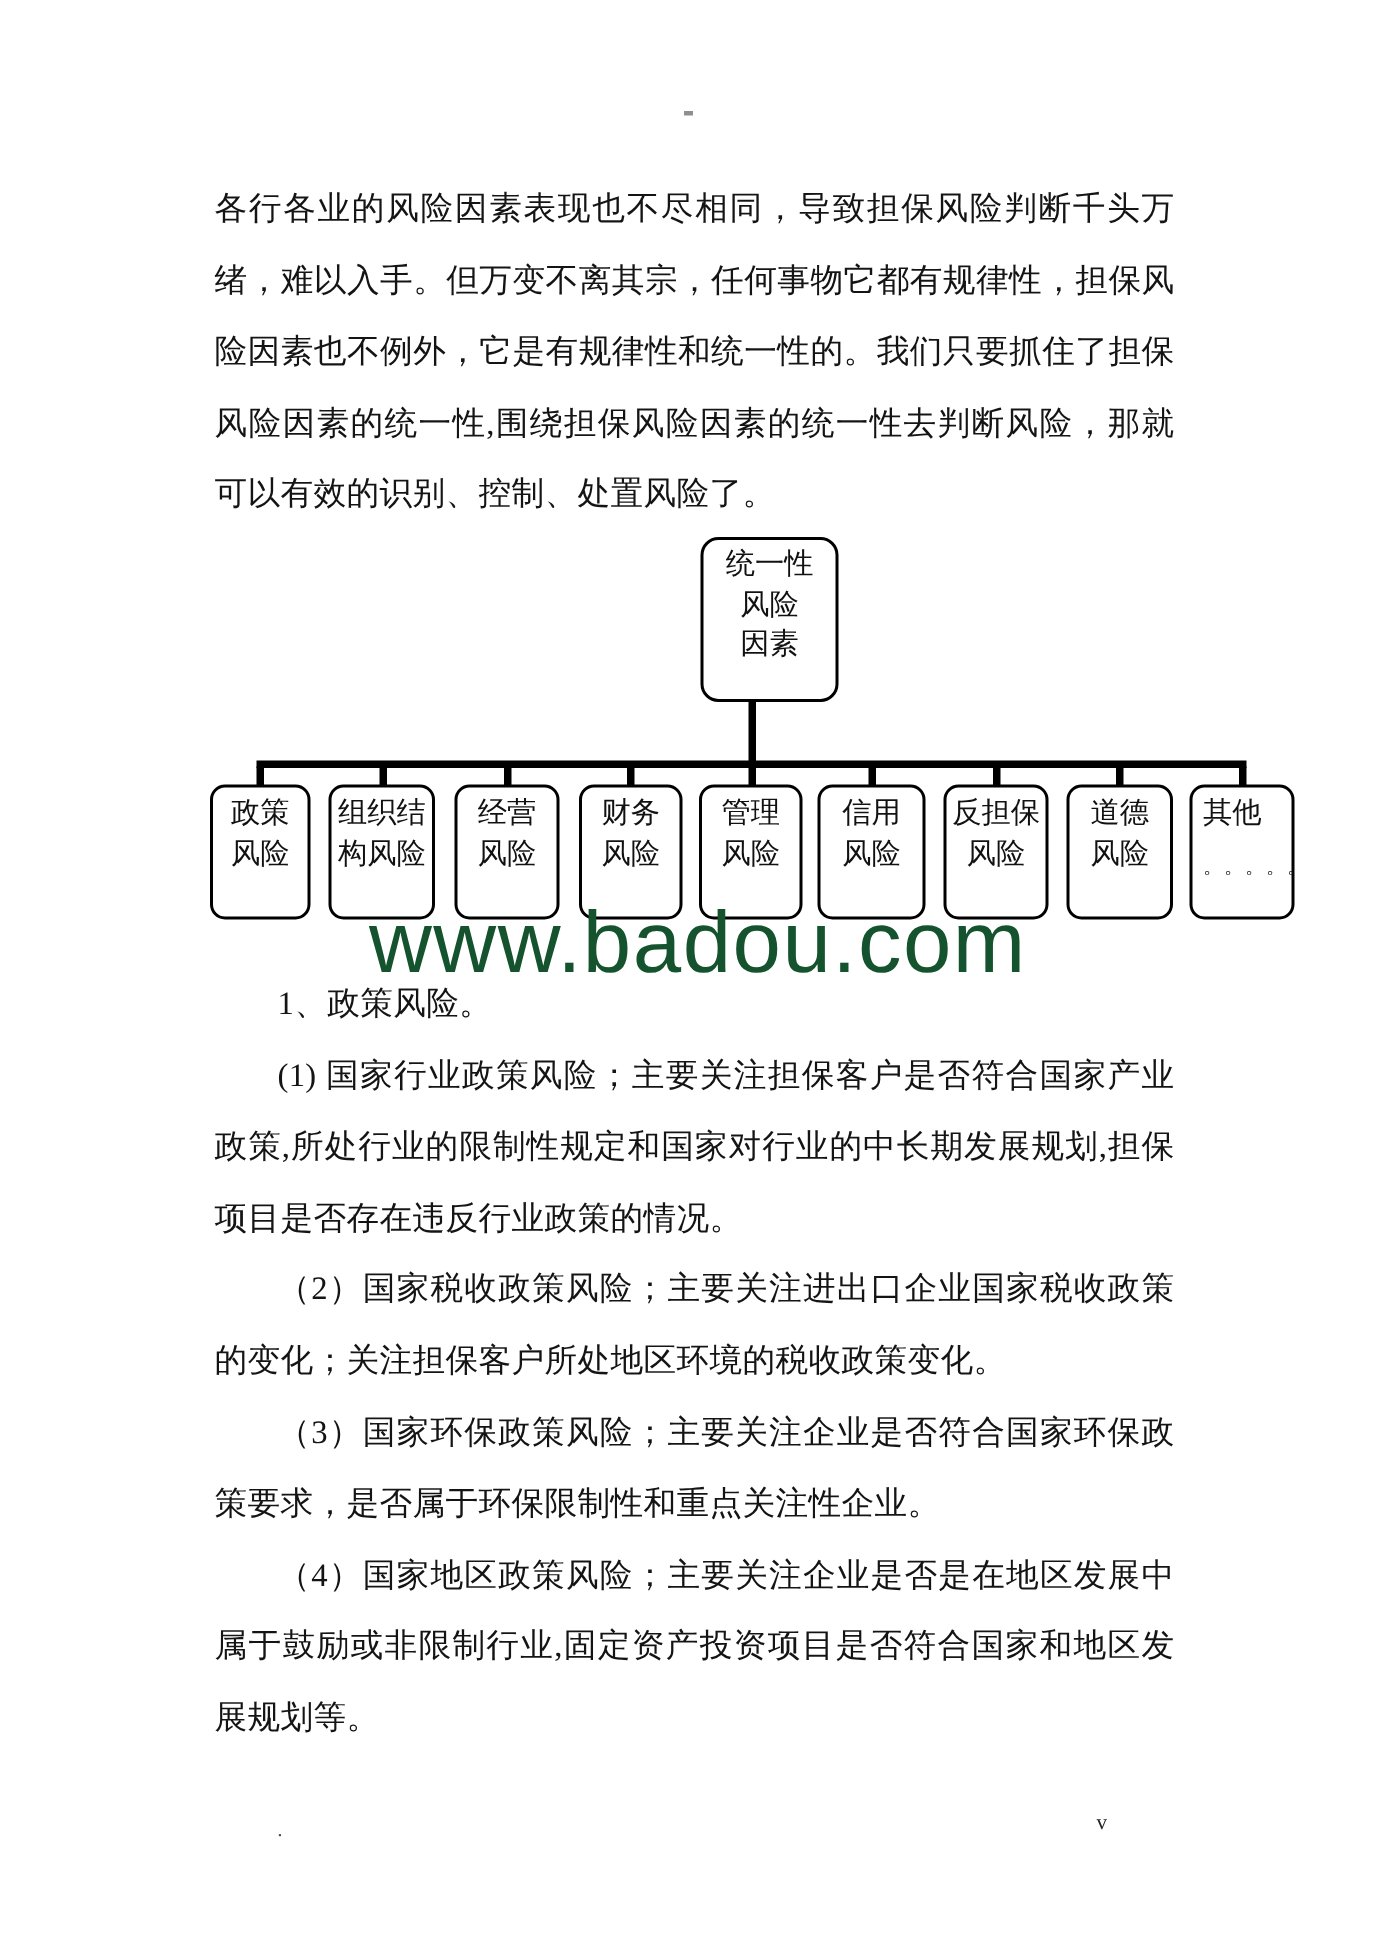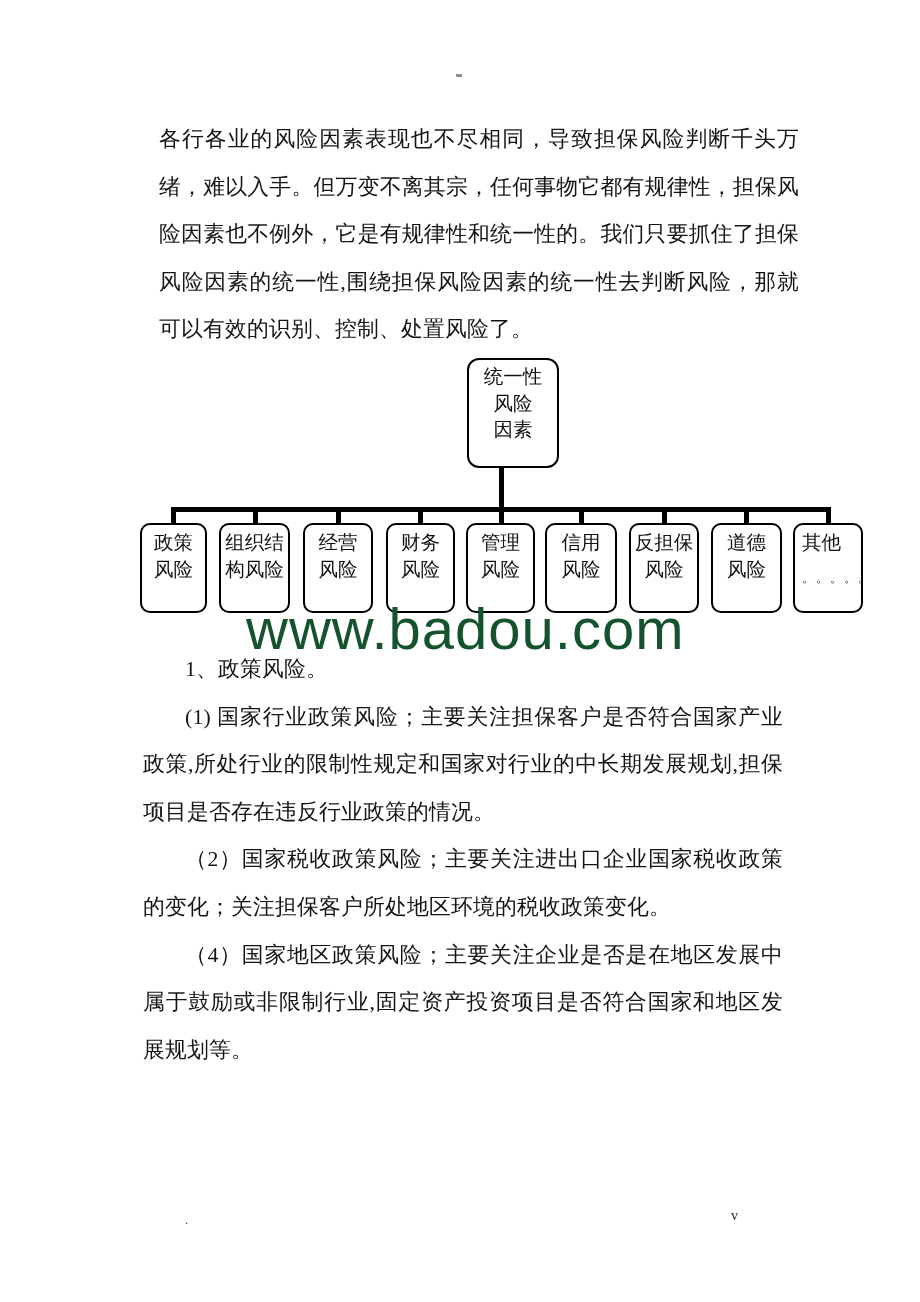--- a/index.html
+++ b/index.html
@@ -14,21 +14,21 @@
   
   .para {
     position:absolute;
     left:143px; width:640px;
     font-size:21.8px;
     line-height:47.6px;
     text-align:justify;
     color:#141414;
     letter-spacing:0.2px;
   }
-  #intro { top:116px;margin-left:16px; }
+  #intro { top:116px; }
   #policy-section { top:646px; }
   #policy-section p { margin:0; text-indent:42px; text-align:justify; }
 
   
   .dline { position:absolute; background:#000; z-index:1; }
   #root-vline { left:499px; top:466px; width:5px; height:43px; }
   #hbar      { left:171px; top:507px; width:660px; height:5px; }
   .stub      { top:511px; width:5px; height:13px; }
 
   .dbox {
@@ -136,19 +136,20 @@
       <span class="dots">。。。。。</span>
     </div>
   </div>
 
   <div id="watermark">www.badou.com</div>
 
   <div id="policy-section" class="para">
     <p>1、政策风险。</p>
     <p>(1) 国家行业政策风险；主要关注担保客户是否符合国家产业政策,所处行业的限制性规定和国家对行业的中长期发展规划,担保项目是否存在违反行业政策的情况。</p>
     <p>（2）国家税收政策风险；主要关注进出口企业国家税收政策的变化；关注担保客户所处地区环境的税收政策变化。</p>
+    <p>（3）国家环保政策风险；主要关注企业是否符合国家环保政策要求，是否属于环保限制性和重点关注性企业。</p>
     <p>（4）国家地区政策风险；主要关注企业是否是在地区发展中属于鼓励或非限制行业,固定资产投资项目是否符合国家和地区发展规划等。</p>
   </div>
 
   <div id="footer-dot">.</div>
   <div id="footer-v">v</div>
 
 </div>
 
 </body></html>

